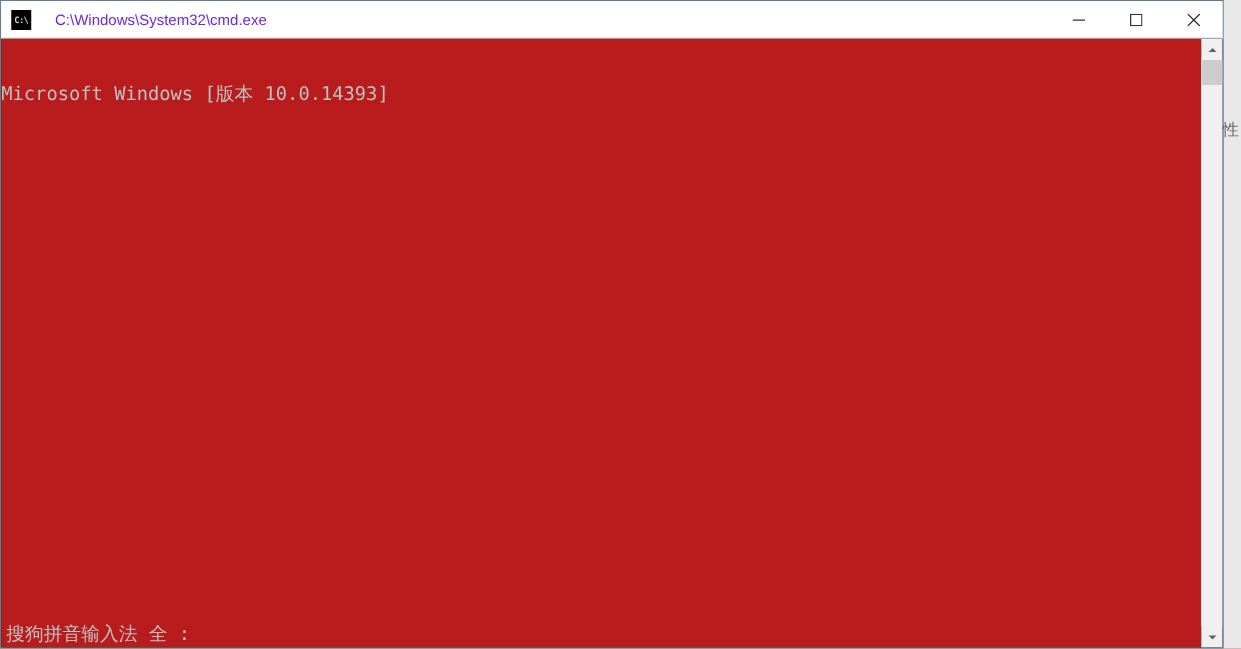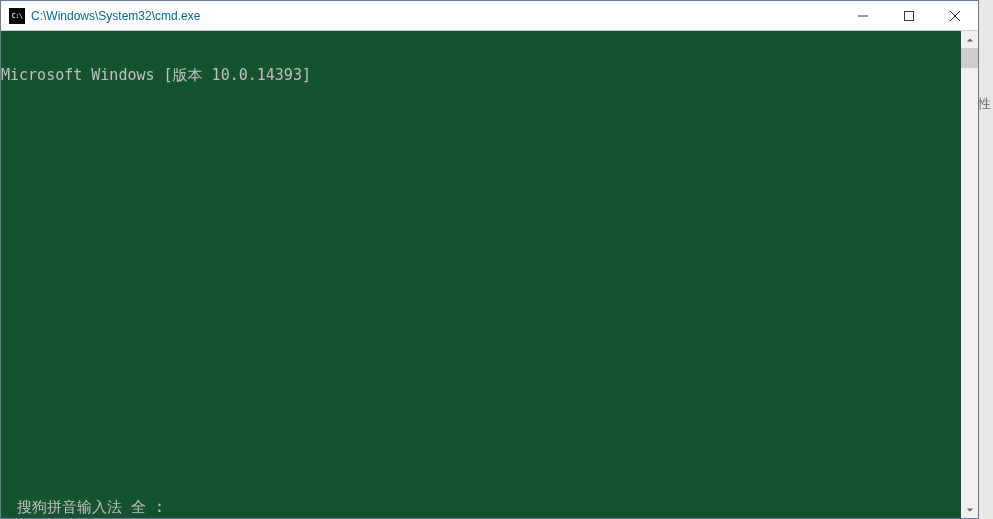--- a/index.html
+++ b/index.html
@@ -42,23 +42,23 @@
       display: flex;
       align-items: center;
       justify-content: center;
       color: #ccc;
       font-size: 7px;
       font-family: monospace;
       font-weight: bold;
       letter-spacing: -0.5px;
     }
     .titlebar-title {
-      margin-left: 6px;
+      margin-left: 19px;
       font-size: 12px;
-      color: #0369a1;
+      color: #6d28d9;
       flex: 1;
     }
     .window-controls {
       display: flex;
       height: 100%;
     }
     .win-btn {
       width: 46px;
       height: 100%;
       display: flex;
@@ -71,37 +71,37 @@
       height: 10px;
     }
     .terminal-wrap {
       flex: 1;
       display: flex;
       background: #000;
       overflow: hidden;
     }
     .terminal {
       flex: 1;
-      background: #14532d;
+      background: #b91c1c;
       color: #c0c0c0;
       font-family: "NSimSun", "SimSun", "Consolas", monospace;
       font-size: 15px;
       line-height: 17px;
       padding: 2px 0 15px 0;
       white-space: pre;
       position: relative;
       overflow: hidden;
     }
     .terminal-line {
       min-height: 17px;
     }
     .ime-line {
       position: absolute;
       bottom: 2px;
-      left: 16px;
+      left: 4px;
       color: #c0c0c0;
     }
     .scrollbar {
       width: 17px;
       background: #f0f0f0;
       position: relative;
       flex-shrink: 0;
     }
     .scroll-arrow {
       height: 17px;

